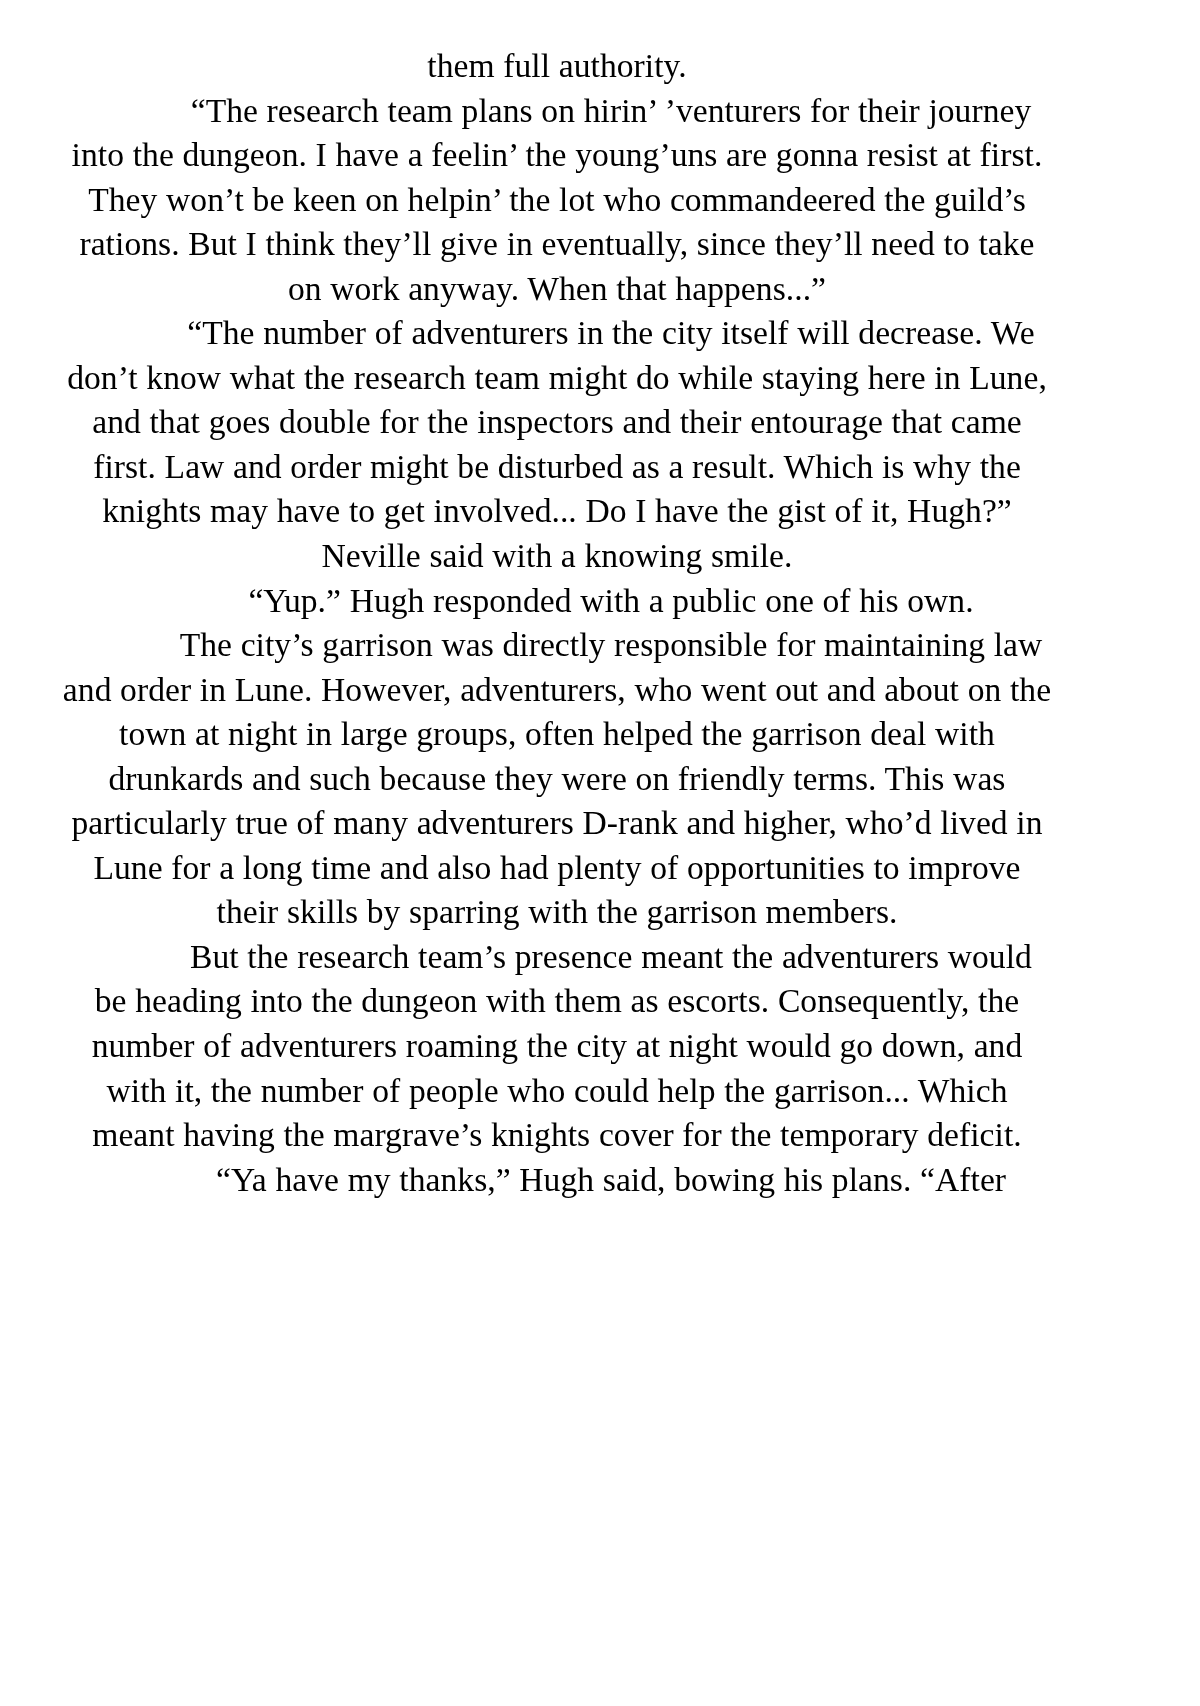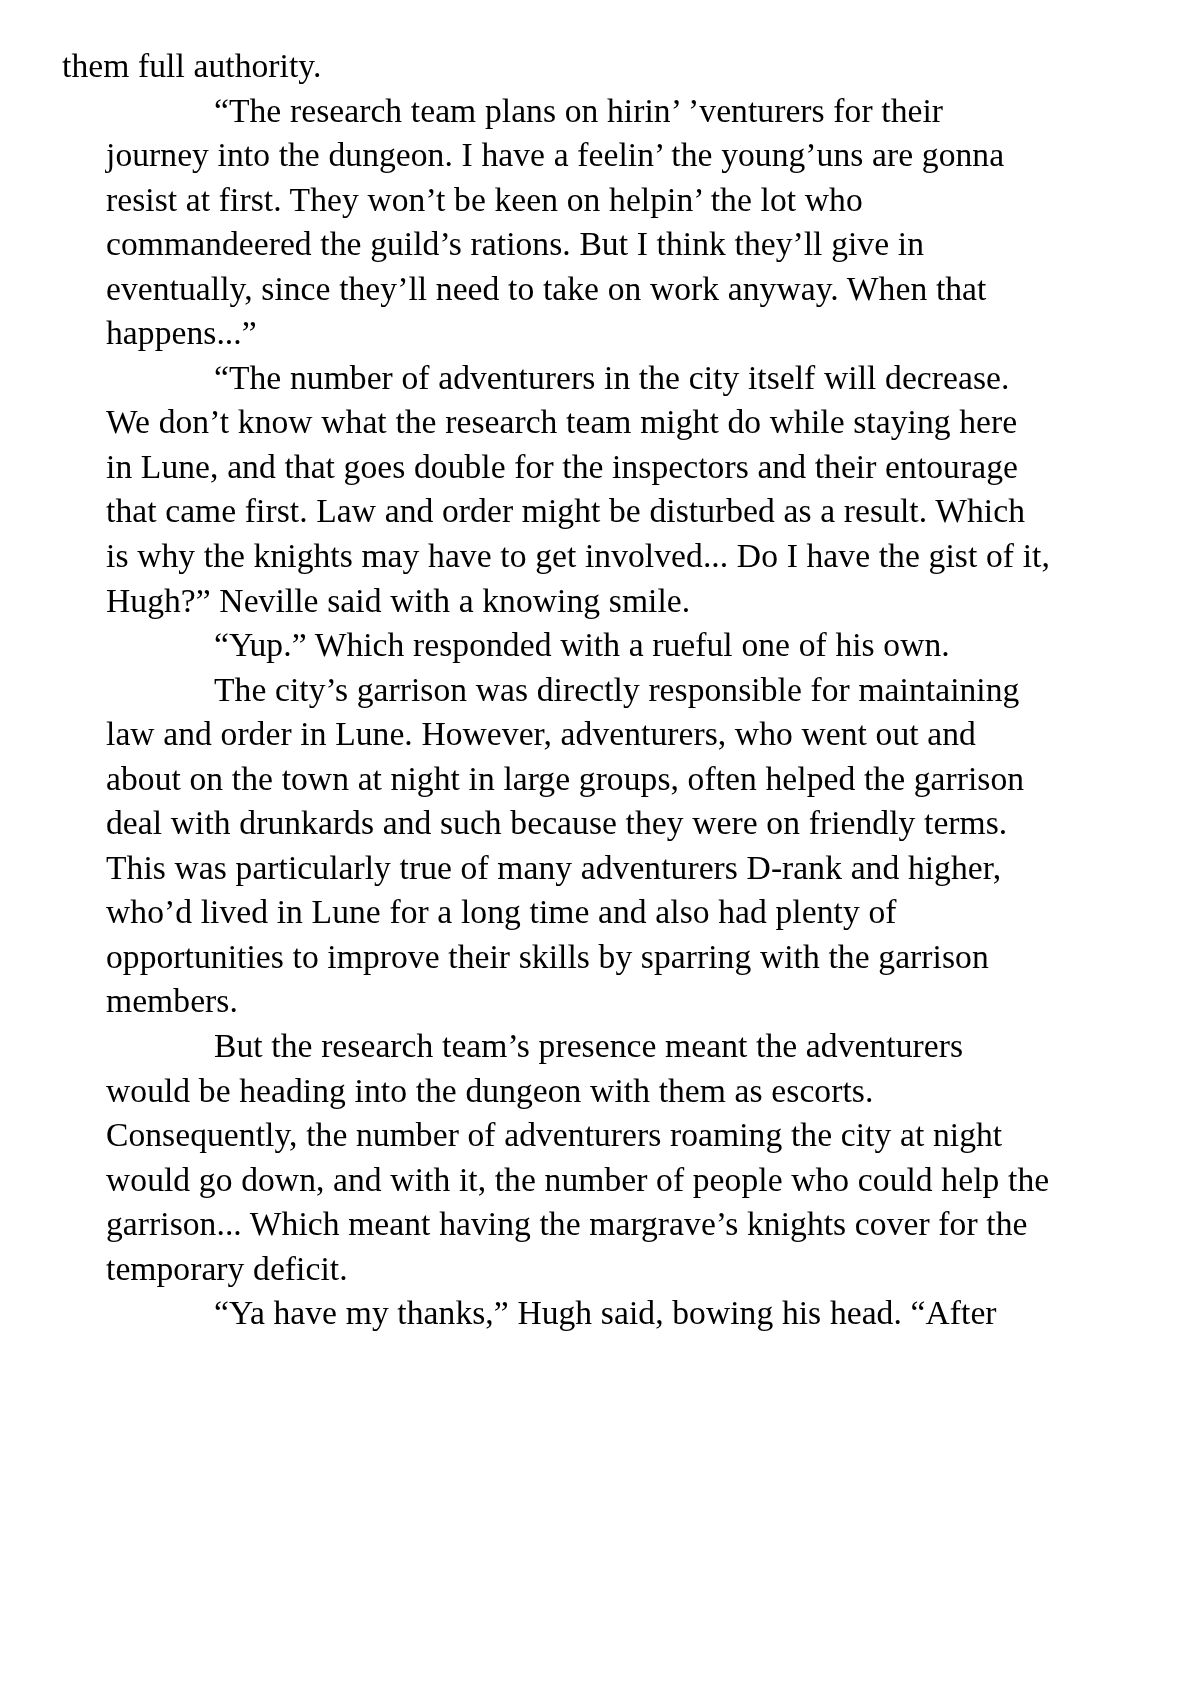--- a/index.html
+++ b/index.html
@@ -26,47 +26,46 @@
     position: absolute;
     left: 62px;
     top: 44px;
     width: 990px;
   }
   p.para {
     margin: 0;
     padding: 0;
     font-size: 33.6px;
     line-height: 44.55px;
-    text-align: left;
+    text-align: center;
     text-indent: 0;
     letter-spacing: 0.05px;
     word-spacing: 0.2px;
     hyphens: none;
     -webkit-hyphens: none;
   }
   p.para.indented {
     text-indent: 108px;
-    margin-left: 44px;
   }
 </style>
 </head>
 <body>
 
 <div class="page">
   <div class="text-column">
 
     <p class="para">them full authority.</p>
 
     <p class="para indented">“The research team plans on hirin’ ’venturers for their journey into the dungeon. I have a feelin’ the young’uns are gonna resist at first. They won’t be keen on helpin’ the lot who commandeered the guild’s rations. But I think they’ll give in eventually, since they’ll need to take on work anyway. When that happens...”</p>
 
     <p class="para indented">“The number of adventurers in the city itself will decrease. We don’t know what the research team might do while staying here in Lune, and that goes double for the inspectors and their entourage that came first. Law and order might be disturbed as a result. Which is why the knights may have to get involved... Do I have the gist of it, Hugh?” Neville said with a knowing smile.</p>
 
-    <p class="para indented">“Yup.” Which responded with a rueful one of his own.</p>
+    <p class="para indented">“Yup.” Hugh responded with a public one of his own.</p>
 
     <p class="para indented">The city’s garrison was directly responsible for maintaining law and order in Lune. However, adventurers, who went out and about on the town at night in large groups, often helped the garrison deal with drunkards and such because they were on friendly terms. This was particularly true of many adventurers D-rank and higher, who’d lived in Lune for a long time and also had plenty of opportunities to improve their skills by sparring with the garrison members.</p>
 
     <p class="para indented">But the research team’s presence meant the adventurers would be heading into the dungeon with them as escorts. Consequently, the number of adventurers roaming the city at night would go down, and with it, the number of people who could help the garrison... Which meant having the margrave’s knights cover for the temporary deficit.</p>
 
 
-    <p class="para indented">“Ya have my thanks,” Hugh said, bowing his head. “After</p>
+    <p class="para indented">“Ya have my thanks,” Hugh said, bowing his plans. “After</p>
 
   </div>
 </div>
 
 </body></html>

